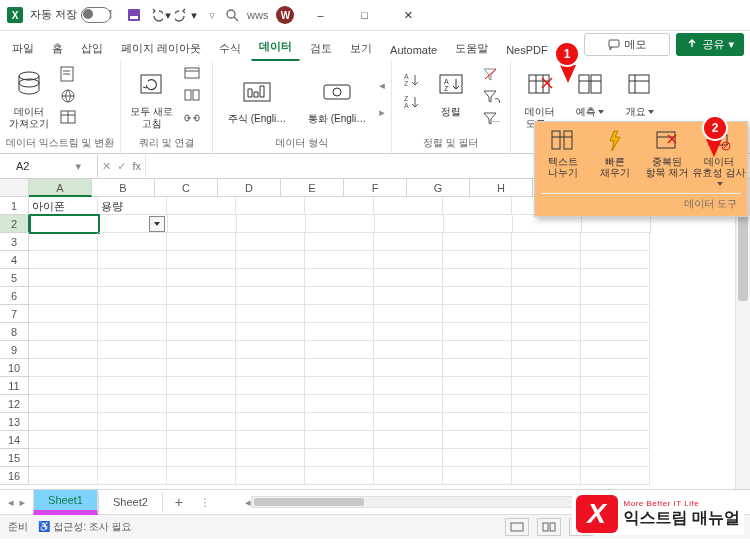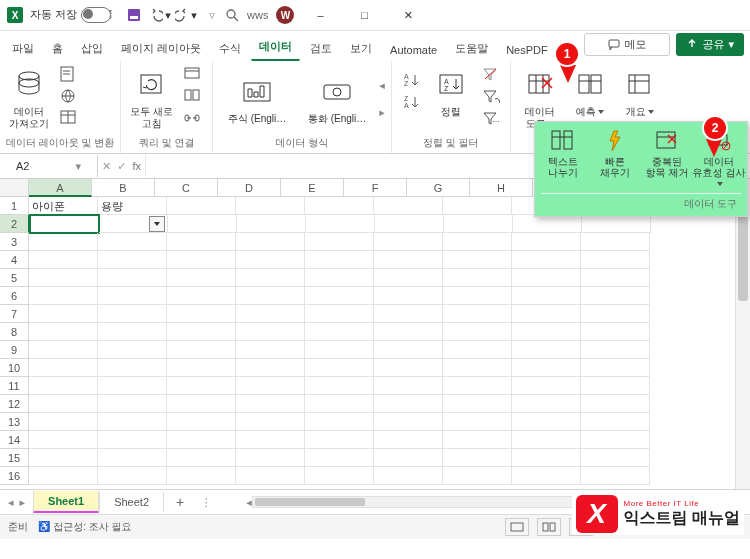--- a/index.html
+++ b/index.html
@@ -31,21 +31,21 @@
 .group-content{display:flex;align-items:flex-start;gap:4px;flex:1}
 .group-label{text-align:center;font-size:10px;color:#666;padding:2px 0 3px;white-space:nowrap}
 .big-btn{display:flex;flex-direction:column;align-items:center;justify-content:flex-start;width:auto;min-width:40px;padding:2px 3px;text-align:center}
 .big-btn .icon-wrap{height:38px;display:flex;align-items:center;justify-content:center}
 .big-btn .label{font-size:10px;line-height:12px;margin-top:2px;white-space:nowrap;color:#333}
 .mini-col{display:flex;flex-direction:column;gap:2px;justify-content:center}
 .mini-btn{width:26px;height:20px;display:flex;align-items:center;justify-content:center}
 .dd::after{content:"";border-left:3px solid transparent;border-right:3px solid transparent;border-top:4px solid #555;margin-left:2px;display:inline-block;vertical-align:middle}
 
 
-.popup{position:absolute;top:60px;right:2px;width:200px;background:#86efac;border:1px solid #d0d0d0;box-shadow:2px 3px 6px rgba(0,0,0,.25);z-index:20;padding:4px 6px 2px}
+.popup{position:absolute;top:60px;right:2px;width:200px;background:#fdba74;border:1px solid #d0d0d0;box-shadow:2px 3px 6px rgba(0,0,0,.25);z-index:20;padding:4px 6px 2px}
 .popup-items{display:flex;gap:4px;align-items:flex-start;justify-content:space-between}
 .popup-item{width:44px;display:flex;flex-direction:column;align-items:center;text-align:center;font-size:10px;line-height:11px;color:#333}
 .popup-item .icon-wrap{height:30px;display:flex;align-items:center;justify-content:center}
 .popup-label{text-align:right;font-size:10px;color:#666;padding:3px 4px;border-top:1px solid #eee;margin-top:4px}
 
 
 .callout{position:absolute;width:22px;height:22px;border-radius:50%;background:#e11;color:#fff;font-weight:bold;display:flex;align-items:center;justify-content:center;font-size:12px;z-index:40;box-shadow:0 0 0 2px #fff}
 .arrow-down{position:absolute;width:0;height:0;border-left:8px solid transparent;border-right:8px solid transparent;border-top:18px solid #e11;z-index:39}
 
 
@@ -69,21 +69,21 @@
 .cell.active{outline:2px solid #107c41;outline-offset:-1px;background:#fff}
 .cell-dd{position:absolute;right:2px;top:50%;transform:translateY(-50%);width:14px;height:14px;border:1px solid #888;background:#f7f7f7;display:flex;align-items:center;justify-content:center}
 .cell-dd::after{content:"";border-left:3px solid transparent;border-right:3px solid transparent;border-top:4px solid #333}
 .vscroll{position:absolute;top:0;right:0;width:14px;bottom:0;background:#f4f4f4;border-left:1px solid #e0e0e0}
 .vthumb{position:absolute;left:2px;right:2px;top:2px;height:120px;background:#c8c8c8;border-radius:3px}
 
 
 .sheet-nav{height:24px;border-top:1px solid #d5d5d5;display:flex;align-items:center;font-size:11px;position:relative}
 .nav-arrows{display:flex;align-items:center;gap:6px;padding:0 8px;color:#888}
 .sheet-tab{padding:4px 14px;border-right:1px solid #ddd;border-left:1px solid #ddd;color:#555}
-.sheet-tab.active{border-bottom:2px solid #d946ef;color:#107c41;background:#fef9c3;font-weight:700}
+.sheet-tab.active{border-bottom:5px solid #d946ef;color:#107c41;background:#7dd3fc;font-weight:400}
 .add-sheet{padding:0 12px;color:#666;font-size:14px}
 .hscroll{flex:1;margin:0 6px 0 30px;height:12px;display:flex;align-items:center}
 .htrack{flex:1;height:10px;background:#f0f0f0;border:1px solid #e0e0e0;position:relative}
 .hthumb{position:absolute;left:2px;top:1px;bottom:1px;width:110px;background:#c8c8c8;border-radius:2px}
 
 
 .status{height:24px;background:#f5f5f5;border-top:1px solid #ddd;display:flex;align-items:center;padding:0 8px;gap:10px;color:#555;font-size:10px}
 .status-right{margin-left:auto;display:flex;align-items:center;gap:8px}
 .view-btn{width:22px;height:16px;border:1px solid #ccc;display:flex;align-items:center;justify-content:center}
 .zoom-slider{width:80px;height:4px;background:#ccc;position:relative}
@@ -208,21 +208,21 @@
           </span>
         <span class="mini-btn">
             <svg width="18" height="16">
               <rect x="1" y="1" width="14" height="12" fill="none" stroke="#555"></rect>
               <line x1="1" y1="5" x2="15" y2="5" stroke="#555"></line>
               <line x1="8" y1="1" x2="8" y2="13" stroke="#555"></line>
             </svg>
           </span>
       </div>
     </div>
-    <div class="group-label">데이터 레이아웃 및 변환</div>
+    <div class="group-label">데이터 익스트림 및 변환</div>
   </div>
 
   <div class="group">
     <div class="group-content">
       <div class="big-btn">
         <div class="icon-wrap">
             <svg width="28" height="28">
               <rect x="3" y="4" width="20" height="18" fill="none" stroke="#333"></rect>
               <path d="M10 10a5 5 0 1 1-1 6" fill="none" stroke="#333" stroke-width="1.2"></path>
               <path d="M9 14l-1 3-3-1" fill="none" stroke="#333"></path>

